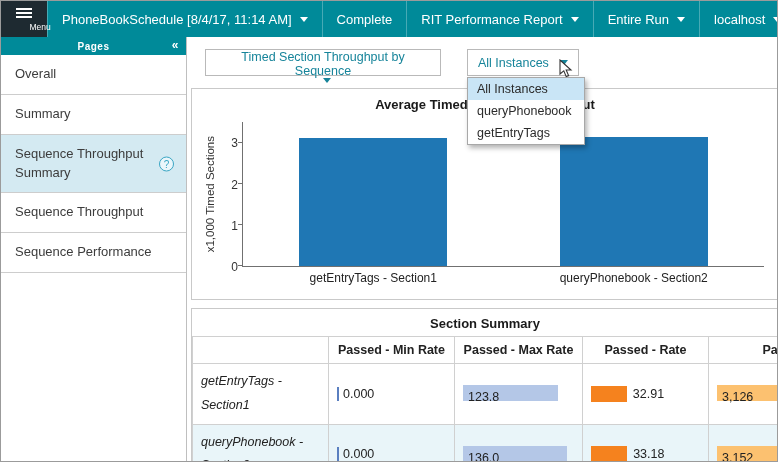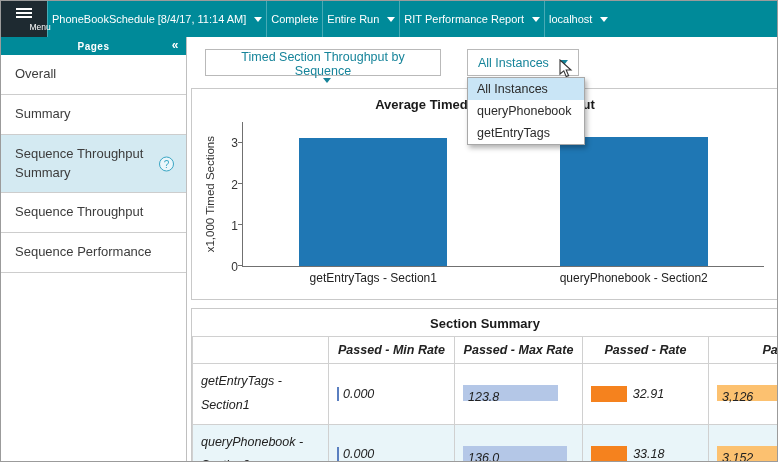--- a/index.html
+++ b/index.html
@@ -7,21 +7,21 @@
               font-family:"Liberation Sans", sans-serif; }
   .app { position:relative; width:778px; height:462px; overflow:hidden;
          border:1px solid #9b9b9b; background:#fff; }
 
   
   .topbar { height:36px; background:#008a99; display:flex; align-items:stretch; color:#fff; }
   .menu-btn { width:46px; background:#1e2a31; display:flex; flex-direction:column;
               align-items:center; justify-content:center; cursor:pointer; flex:0 0 auto; }
   .menu-btn .bars span { display:block; width:16px; height:2px; background:#fff; margin:2px auto; }
   .menu-btn .menu-label { font-size:8.5px; color:#fff; margin-top:2px;padding-left:32px; }
-  .tb-item { display:flex; align-items:center; padding:0 4px; font-size:11px;
+  .tb-item { display:flex; align-items:center; padding:0 14px; font-size:13px;
              border-left:1px solid rgba(255,255,255,0.28); white-space:nowrap; cursor:pointer; }
   .tb-item:last-of-type { border-right:1px solid rgba(255,255,255,0.28); }
   .caret { display:inline-block; width:0; height:0; border-left:4px solid transparent;
            border-right:4px solid transparent; border-top:5px solid currentColor; margin-left:8px; }
   .tb-spacer { flex:1; }
 
   
   .body { display:flex; height:426px; }
   .sidebar { width:186px; flex:0 0 auto; border-right:1px solid #bfbfbf; background:#fff; }
   .pages-header { height:18px; background:#008a99; color:#fff; font-size:10px; font-weight:bold;
@@ -65,21 +65,21 @@
   .plot { flex:1; position:relative; border-left:1px solid #707070; border-bottom:1px solid #707070;
           display:flex; align-items:flex-end; }
   .tickmark { position:absolute; left:-5px; width:5px; height:1px; background:#707070; }
   .slot { flex:1; display:flex; align-items:flex-end; justify-content:center; height:100%; }
   .bar { width:57%; background:#1f77b4; }
   .xlabels { display:flex; margin:4px 14px 0 51px; }
   .xlabel { flex:1; text-align:center; font-size:12px; color:#222; }
 
   
   table { border-collapse:collapse; table-layout:fixed; width:646px; margin-top:5px; }
-  th, td { border:1px solid #d0d0d0; font-size:12.5px; color:#222;font-style:italic; }
+  th, td { border:1px solid #d0d0d0; font-size:12.5px; color:#222; }
   th { font-weight:bold; text-align:center; padding:6px 4px; background:#fff; }
   td { padding:6px 8px; vertical-align:middle; height:52px; }
   tr.alt td { background:#e9f5f9; }
   .name-cell { font-style:italic; line-height:1.9; }
   .cell-flex { display:flex; align-items:center; }
   .zero-tick { display:inline-block; width:2px; height:14px; background:#5a7fc0; margin-right:4px; flex:0 0 auto; }
   .hbar-wrap { position:relative; height:17px; }
   .hbar { position:absolute; left:0; top:0; height:16px; }
   .hbar.blue { background:#b4c7e7; }
   .hbar.lorange { background:#fcc170; }
@@ -104,25 +104,25 @@
       <span class="menu-label">Menu</span>
     </div>
     <div class="tb-item">
       <span>PhoneBookSchedule [8/4/17, 11:14 AM]</span>
       <span class="caret"></span>
     </div>
     <div class="tb-item">
       <span>Complete</span>
     </div>
     <div class="tb-item">
+      <span>RIT Performance Report</span>
+      <span class="caret"></span>
+    </div>
+    <div class="tb-item">
       <span>Entire Run</span>
-      <span class="caret"></span>
-    </div>
-    <div class="tb-item">
-      <span>RIT Performance Report</span>
       <span class="caret"></span>
     </div>
     <div class="tb-item">
       <span>localhost</span>
       <span class="caret"></span>
     </div>
     <div class="tb-spacer"></div>
 
   </header>
 

